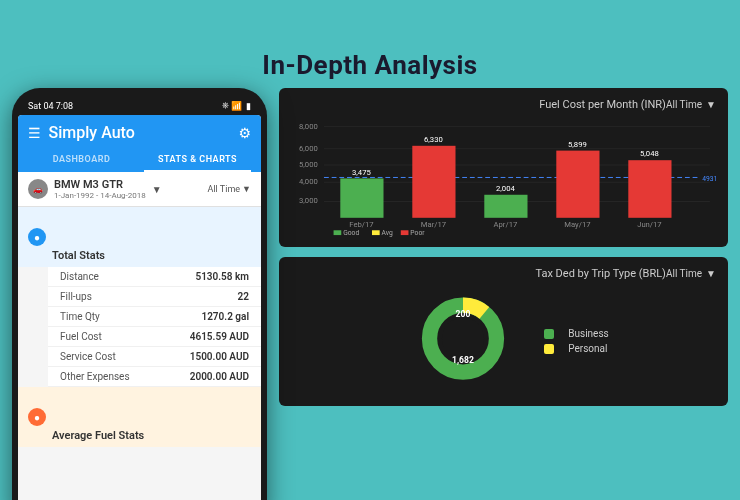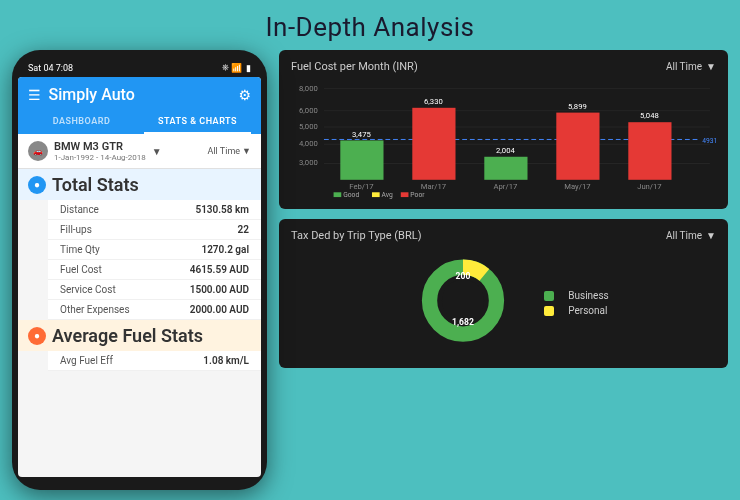--- a/index.html
+++ b/index.html
@@ -9,24 +9,25 @@
       background-color: #4dbfbf;
       font-family: 'Roboto', Arial, sans-serif;
       overflow: hidden;
       position: relative;
     }
 
     
     .page-title {
       text-align: center;
       font-size: 26px;
-      font-weight: 400;
+      font-weight: 700;
       color: #1a1a2e;
       padding: 12px 0 8px;
       letter-spacing: 0.5px;
+      margin-top: 38px;
     }
 
     
     .main-layout {
       display: flex;
       flex-direction: row;
       gap: 12px;
       padding: 0 12px 12px 12px;
     }
 
@@ -177,23 +178,24 @@
       display: flex;
       align-items: center;
       justify-content: center;
       font-size: 10px;
     }
 
     .section-icon.blue { background: #2196F3; color: #fff; }
     .section-icon.orange { background: #FF6B35; color: #fff; }
 
     .section-title {
-      font-size: 18px;
+      font-size: 11px;
       font-weight: 600;
       color: #333;
+      margin-top: 37px;
     }
 
     
     .stats-list {
       background: #fff;
       margin-left: 30px;
     }
 
     .stat-row {
       display: flex;
@@ -225,21 +227,21 @@
     
     .chart-card {
       background: #1a1a1a;
       border-radius: 6px;
       padding: 10px 12px;
       color: #fff;
     }
 
     .chart-header {
       display: flex;
-      justify-content: space-between;
+      justify-content: flex-end;
       align-items: center;
       margin-bottom: 6px;
     }
 
     .chart-title {
       font-size: 11px;
       color: #ccc;
       font-weight: 400;
     }
 
@@ -377,26 +379,20 @@
         </div>
         <div class="stat-row">
           <span class="stat-label">Other Expenses</span>
           <span class="stat-value">2000.00 AUD</span>
         </div>
       </div>
 
       <div class="section-header" style="background:#fff3e0;">
         <div class="section-icon orange">●</div>
         <span class="section-title">Average Fuel Stats</span>
-      </div>
-      <div class="stats-list">
-        <div class="stat-row">
-          <span class="stat-label">Avg Fuel Eff</span>
-          <span class="stat-value">1.08 km/L</span>
-        </div>
       </div>
     </div>
   </div>
 
   <div class="right-panel">
 
     <div class="chart-card">
       <div class="chart-header">
         <span class="chart-title">Fuel Cost per Month (INR)</span>
         <div class="chart-filter">

